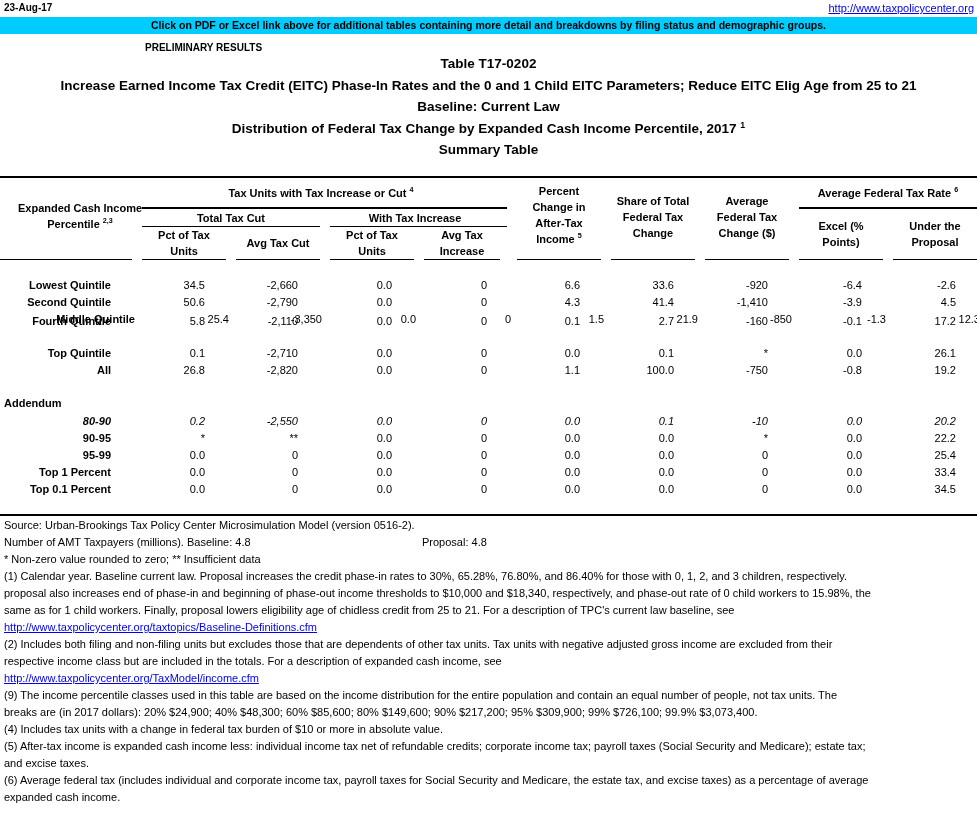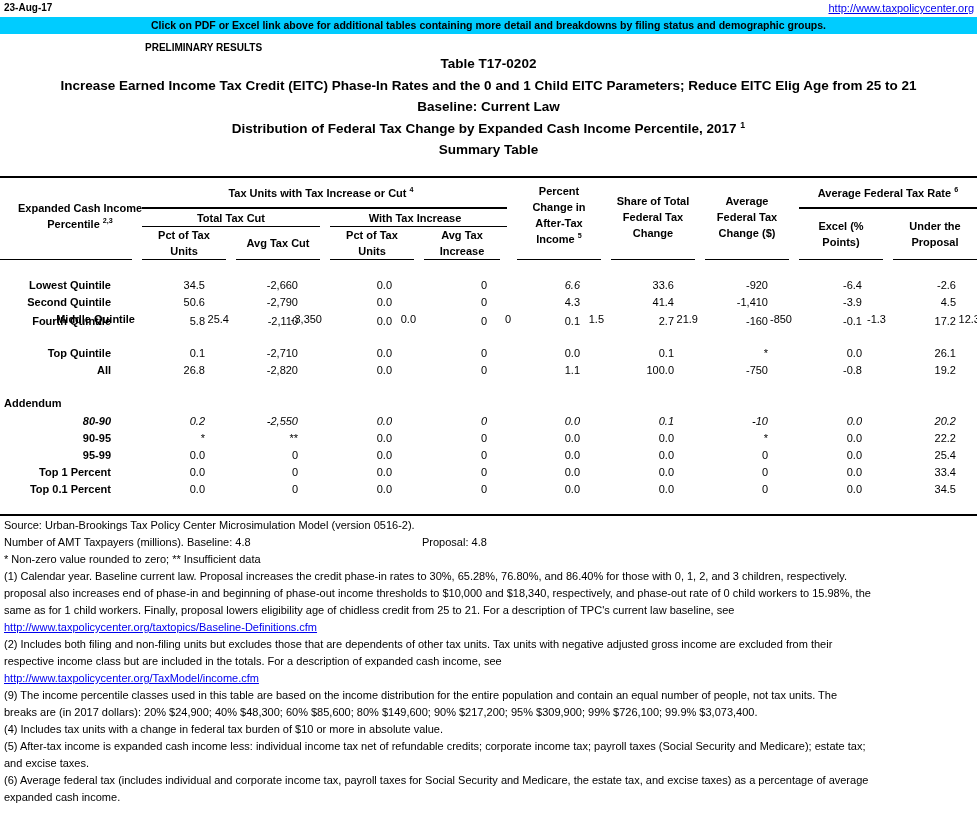--- a/index.html
+++ b/index.html
@@ -127,21 +127,21 @@
 <div class="hline thin" style="left:799px;top:259px;width:84px;"></div>
 <div class="hline thin" style="left:893px;top:259px;width:84px;"></div>
 
 <div class="tbody" style="top:277px;">
   <div class="row" style="top:0px;">
     <span class="lbl">Lowest Quintile</span>
     <span style="left:150px;width:55px;">34.5</span>
     <span style="left:240px;width:58px;">-2,660</span>
     <span style="left:340px;width:52px;">0.0</span>
     <span style="left:430px;width:57px;">0</span>
-    <span style="left:530px;width:50px;font-style:italic;">6.6</span>
+    <span style="left:530px;width:50px;">6.6</span>
     <span style="left:620px;width:54px;">33.6</span>
     <span style="left:710px;width:58px;">-920</span>
     <span style="left:810px;width:52px;">-6.4</span>
     <span style="left:900px;width:56px;">-2.6</span>
   </div>
   <div class="row" style="top:17px;">
     <span class="lbl">Second Quintile</span>
     <span style="left:150px;width:55px;">50.6</span>
     <span style="left:240px;width:58px;">-2,790</span>
     <span style="left:340px;width:52px;">0.0</span>

